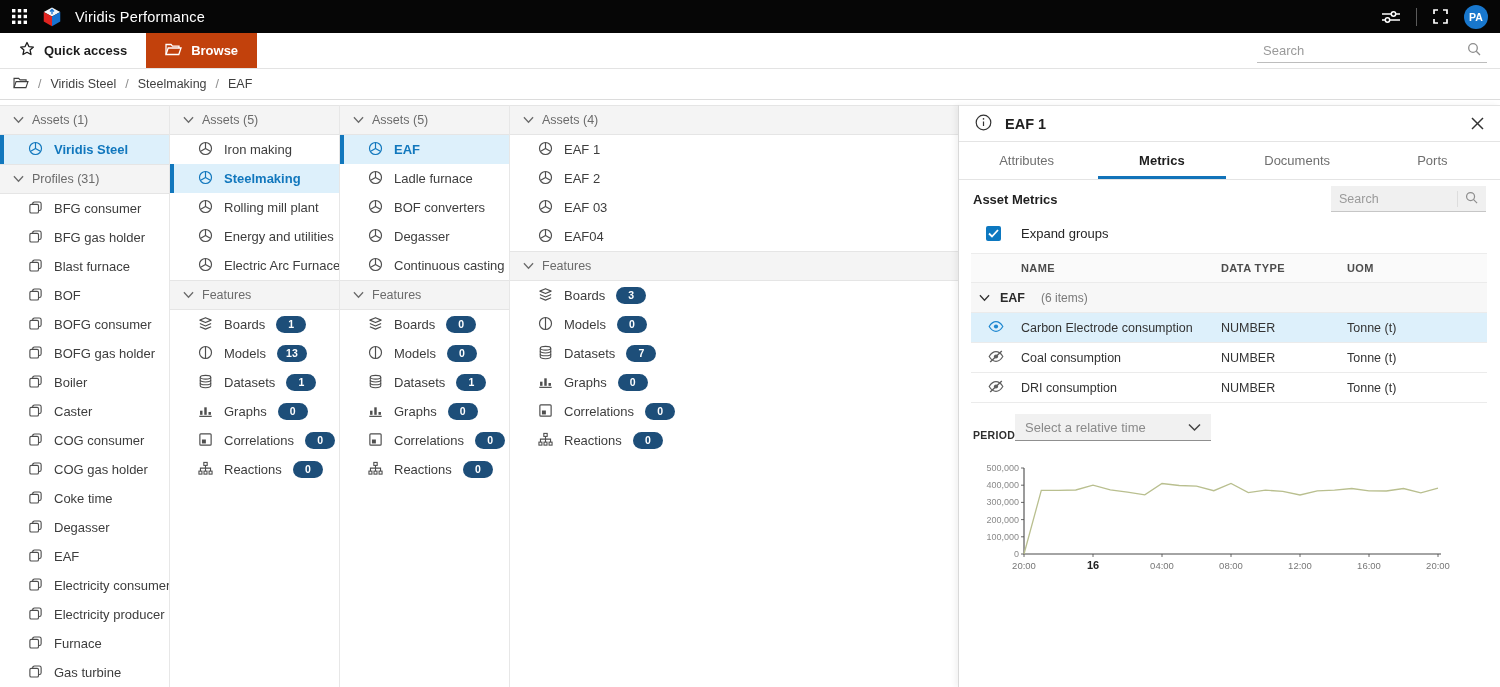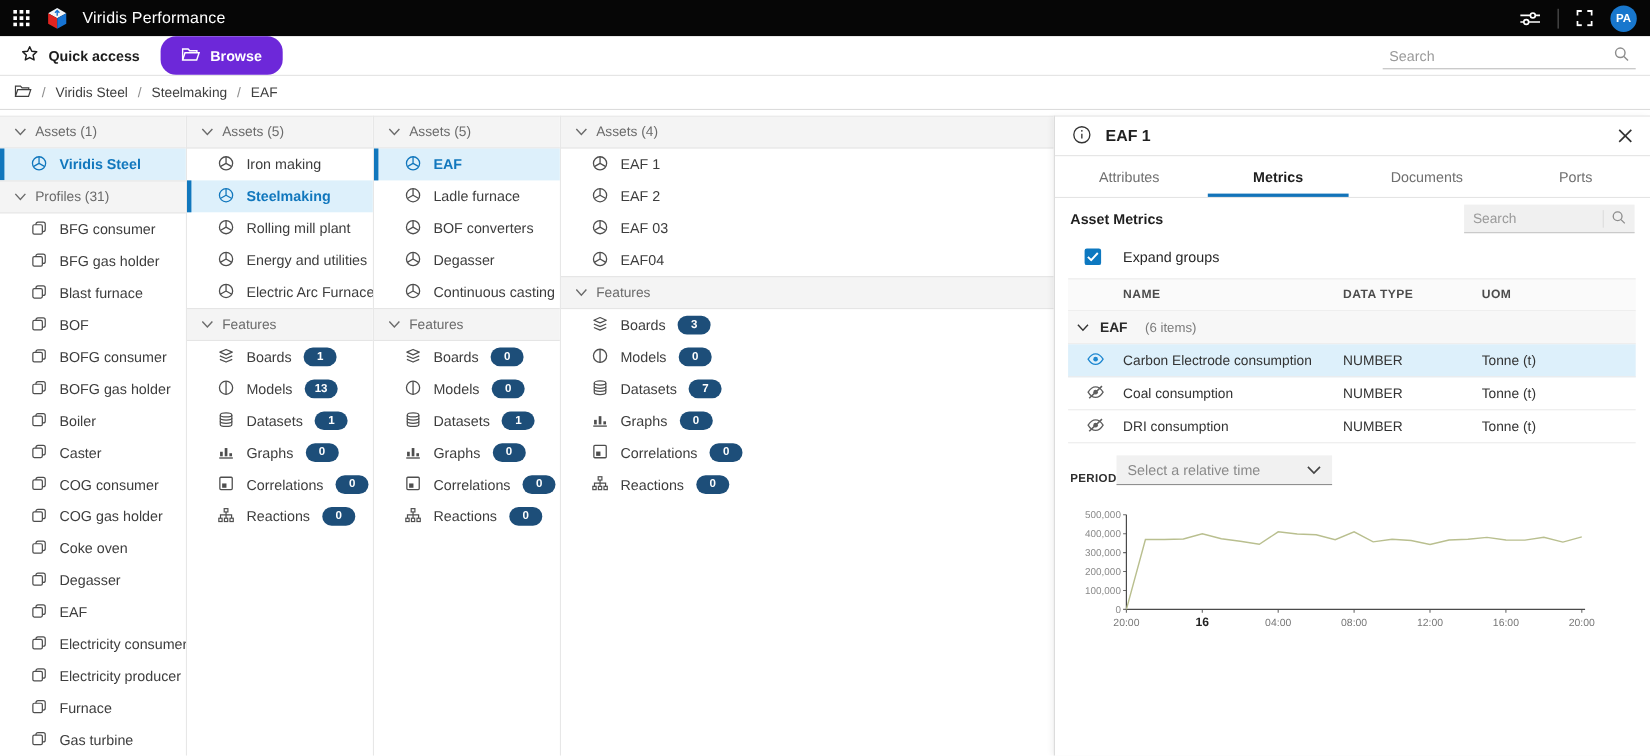--- a/index.html
+++ b/index.html
@@ -14,21 +14,21 @@
   .app-title { font-size:14.5px; font-weight:500; letter-spacing:.2px; }
   .topbar-right { margin-left:auto; display:flex; align-items:center; gap:16px;justify-content:space-between; }
   .topbar-divider { width:1px; height:18px; background:#5a5a5a; }
   .avatar { width:24px; height:24px; border-radius:50%; background:#1877cd; color:#fff; font-size:10.5px;
     font-weight:700; display:flex; align-items:center; justify-content:center; cursor:pointer; }
 
   
   .navbar { height:36px; background:#fff; border-bottom:1px solid #e3e3e3; display:flex; align-items:stretch; }
   .nav-tab { display:flex; align-items:center; gap:9px; padding:0 19px; font-weight:700; font-size:13px; cursor:pointer; }
   .nav-tab.quick { color:#1c1c1c; }
-  .nav-tab.browse { background:#6d28d9; color:#fff;border-radius:14px; }
+  .nav-tab.browse { background:#c2410c; color:#fff; }
   .nav-search { margin-left:auto; align-self:center; margin-right:13px; width:230px; height:25px;
     display:flex; align-items:center; border-bottom:1px solid #bdbdbd; padding:0 6px; gap:6px; color:#8d8d8d; }
   .nav-search input { flex:1; border:none; outline:none; background:transparent; font:inherit; color:#555; min-width:0; }
   .nav-search input::placeholder { color:#9a9a9a; }
 
   
   .breadcrumb { height:31px; border-bottom:1px solid #dcdcdc; display:flex; align-items:center;
     padding:0 13px; gap:9px; font-size:12.5px; color:#3f3f3f; }
   .breadcrumb .sep { color:#8d8d8d; }
   .breadcrumb .crumb { cursor:pointer; }
@@ -289,21 +289,21 @@
               <rect x="2" y="4.6" width="9.2" height="9.2" rx="1.4"></rect>
               <path d="M5 4.6 V4 a1.9 1.9 0 0 1 1.9-1.9 H12 a2 2 0 0 1 2 2 V9.3 a1.9 1.9 0 0 1-1.9 1.9 h-0.7"></path>
             </svg></span>
           <span class="lbl">COG gas holder</span>
         </div>
         <div class="row">
           <span class="icn"><svg width="15" height="15" viewBox="0 0 16 16" fill="none" stroke="currentColor" stroke-width="1.2">
               <rect x="2" y="4.6" width="9.2" height="9.2" rx="1.4"></rect>
               <path d="M5 4.6 V4 a1.9 1.9 0 0 1 1.9-1.9 H12 a2 2 0 0 1 2 2 V9.3 a1.9 1.9 0 0 1-1.9 1.9 h-0.7"></path>
             </svg></span>
-          <span class="lbl">Coke oven</span>
+          <span class="lbl">Coke time</span>
         </div>
         <div class="row">
           <span class="icn"><svg width="15" height="15" viewBox="0 0 16 16" fill="none" stroke="currentColor" stroke-width="1.2">
               <rect x="2" y="4.6" width="9.2" height="9.2" rx="1.4"></rect>
               <path d="M5 4.6 V4 a1.9 1.9 0 0 1 1.9-1.9 H12 a2 2 0 0 1 2 2 V9.3 a1.9 1.9 0 0 1-1.9 1.9 h-0.7"></path>
             </svg></span>
           <span class="lbl">Degasser</span>
         </div>
         <div class="row">
           <span class="icn"><svg width="15" height="15" viewBox="0 0 16 16" fill="none" stroke="currentColor" stroke-width="1.2">

